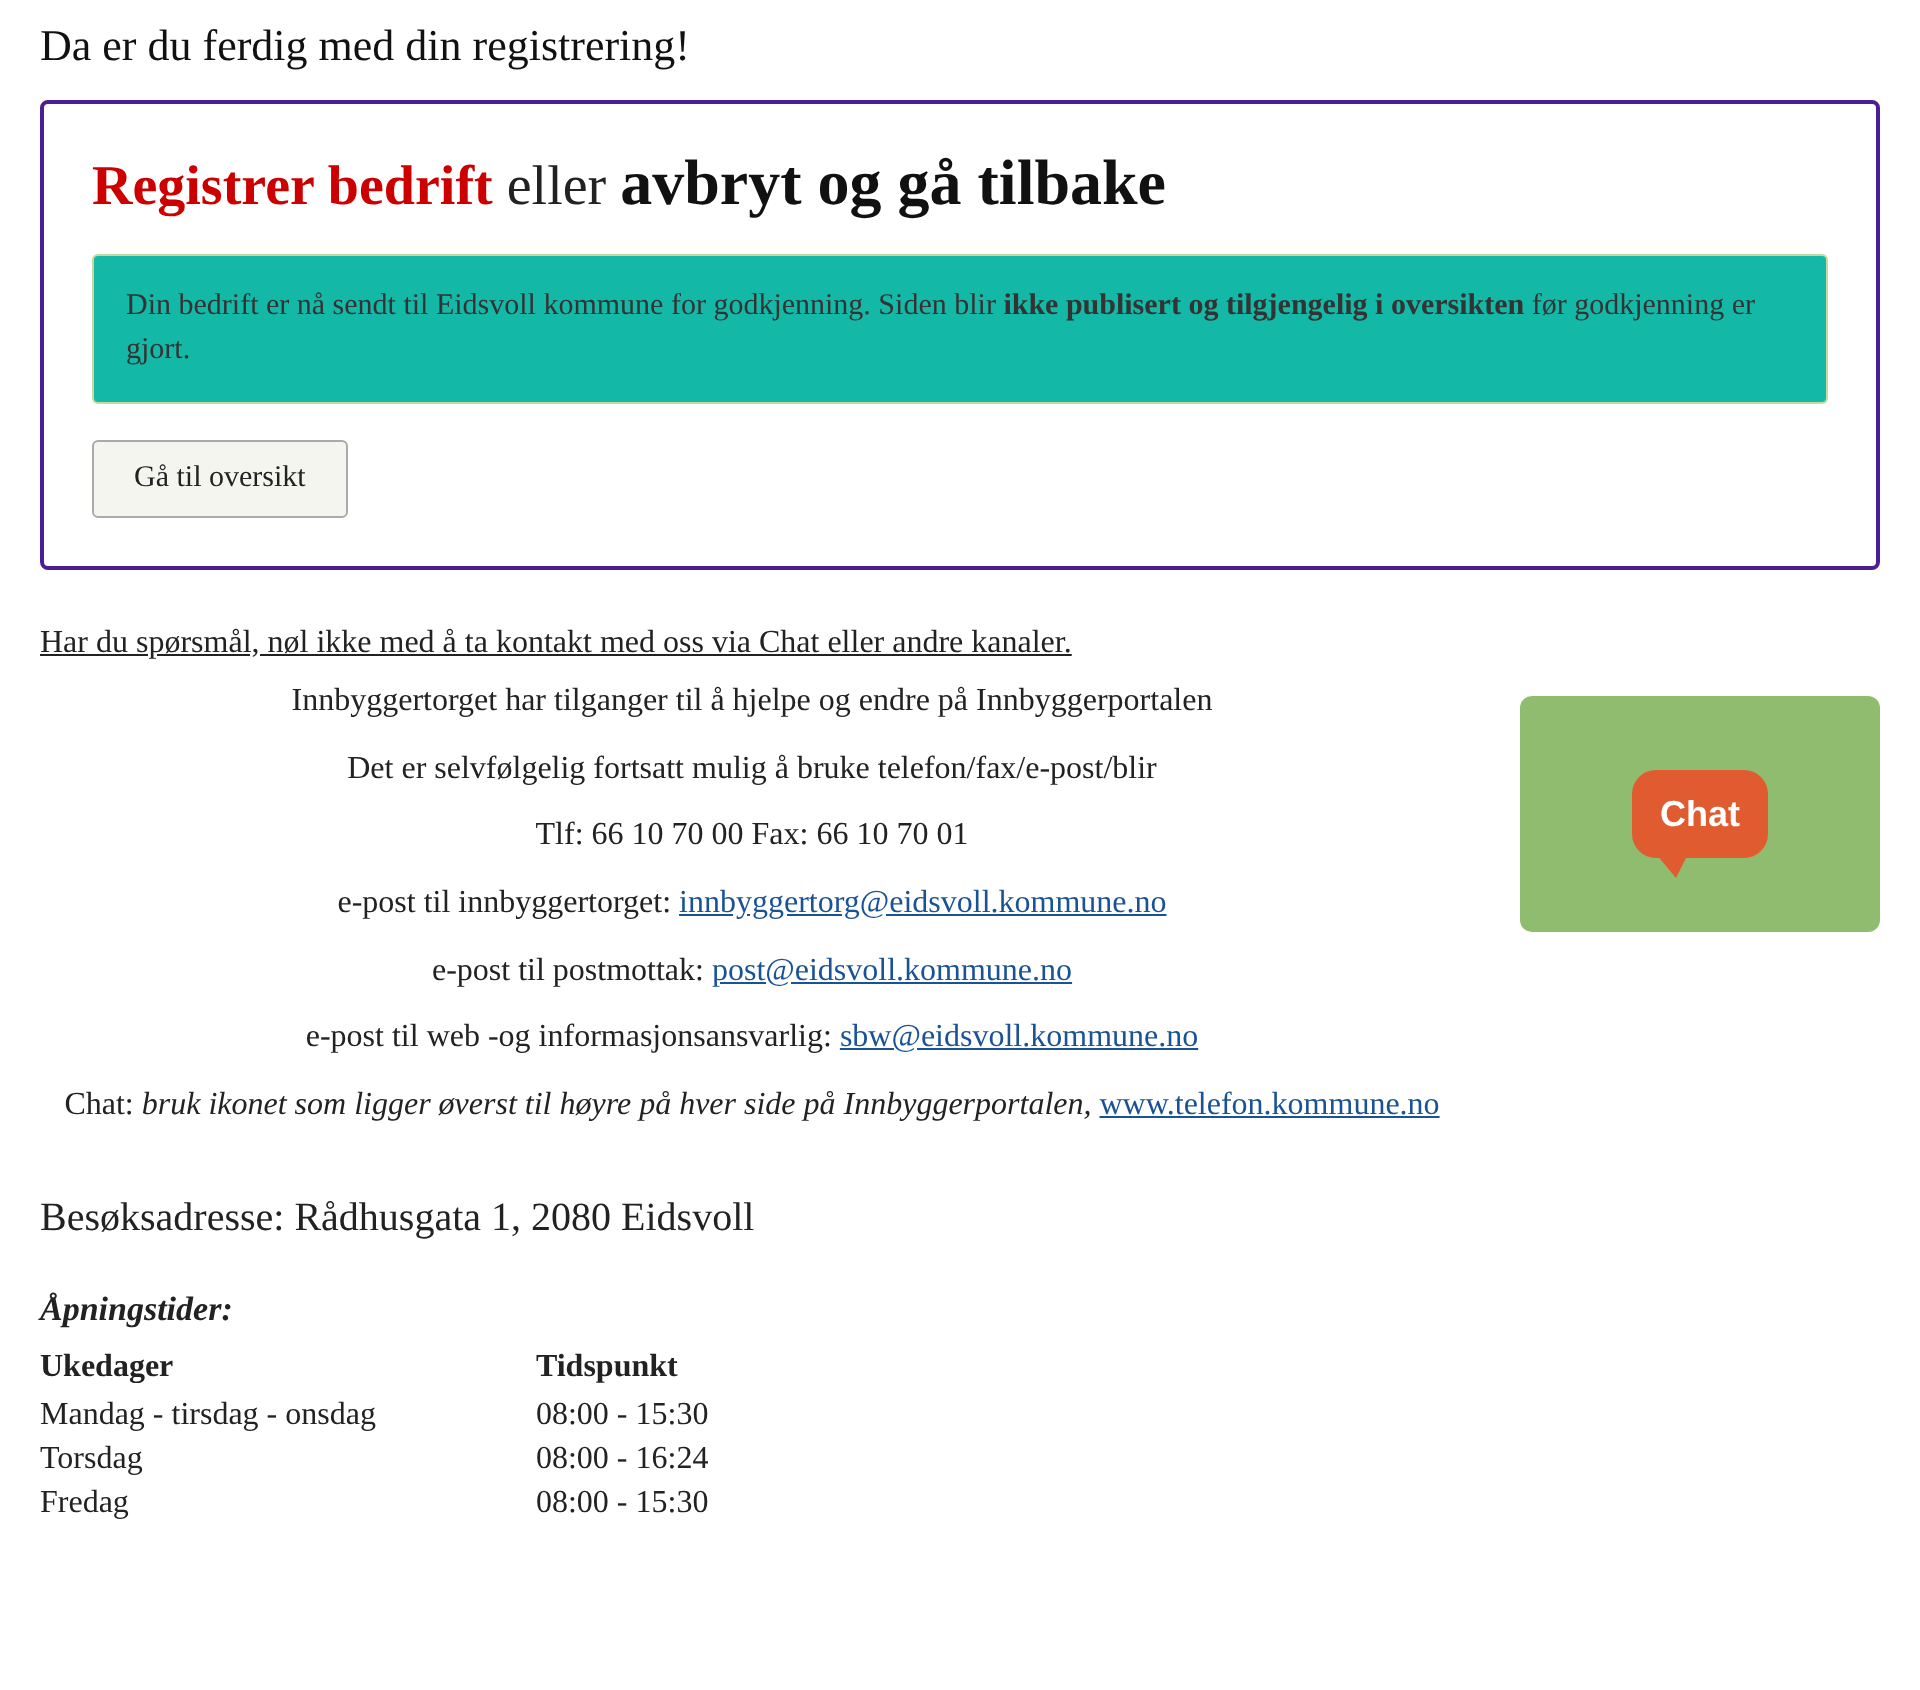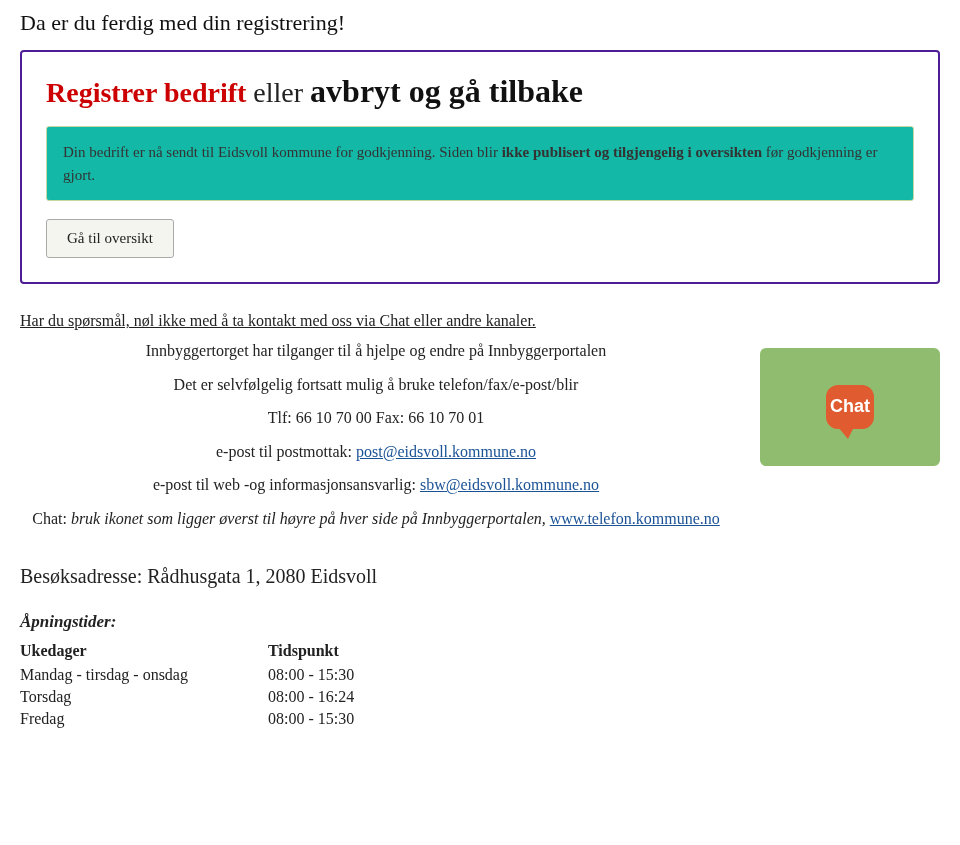--- a/index.html
+++ b/index.html
@@ -95,21 +95,21 @@
       border-radius: 6px;
       display: flex;
       flex-direction: column;
       align-items: center;
       justify-content: center;
       cursor: pointer;
       margin-top: 10px;
       position: relative;
     }
     .chat-bubble-shape {
-      width: 48px;
+      width: 68px;
       height: 44px;
       background: #e05c30;
       border-radius: 12px;
       display: flex;
       align-items: center;
       justify-content: center;
       position: relative;
     }
     .chat-bubble-shape::after {
       content: '';
@@ -177,20 +177,23 @@
 </div>
 
 <div class="contact-section">
   <p class="contact-intro">Har du spørsmål, nøl ikke med å ta kontakt med oss via Chat eller andre kanaler.</p>
 
   <div class="main-content-area">
     <div class="contact-text-area">
       <p>Innbyggertorget har tilganger til å hjelpe og endre på Innbyggerportalen</p>
       <p>Det er selvfølgelig fortsatt mulig å bruke telefon/fax/e-post/blir</p>
       <p>Tlf: 66 10 70 00 Fax: 66 10 70 01</p>
+      <p>
+        <span>e-post til innbyggertorget: </span><a href="#">innbyggertorg@eidsvoll.kommune.no</a>
+      </p>
       <p>
         <span>e-post til postmottak: </span><a href="#">post@eidsvoll.kommune.no</a>
       </p>
       <p>
         <span>e-post til web -og informasjonsansvarlig: </span><a href="#">sbw@eidsvoll.kommune.no</a>
       </p>
       <p>
         <span>Chat: </span><em><span>bruk ikonet som ligger øverst til høyre på hver side på Innbyggerportalen, </span></em><a href="#">www.telefon.kommune.no</a>
       </p>
     </div>

